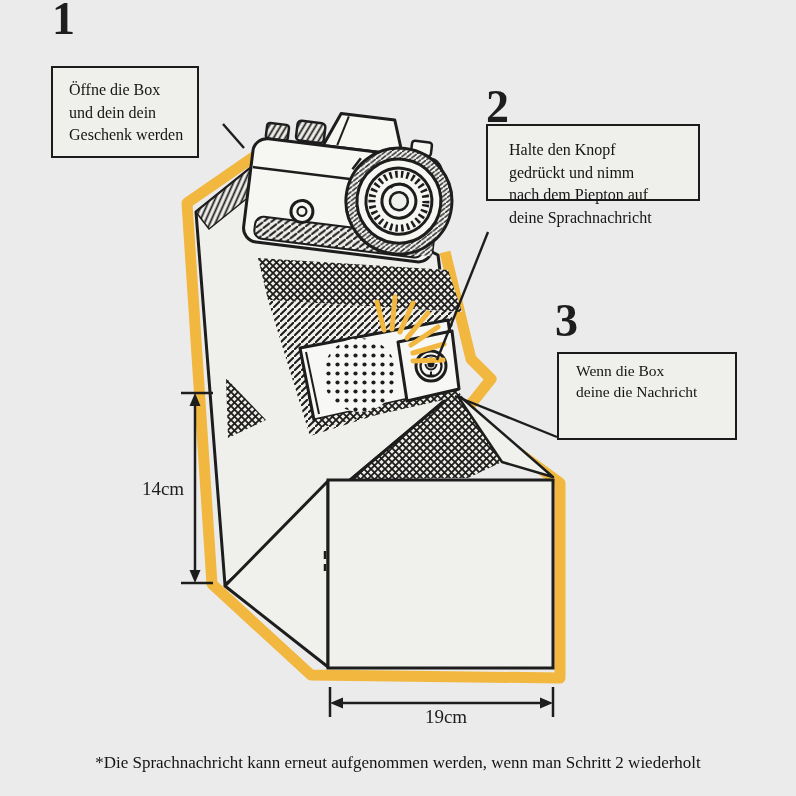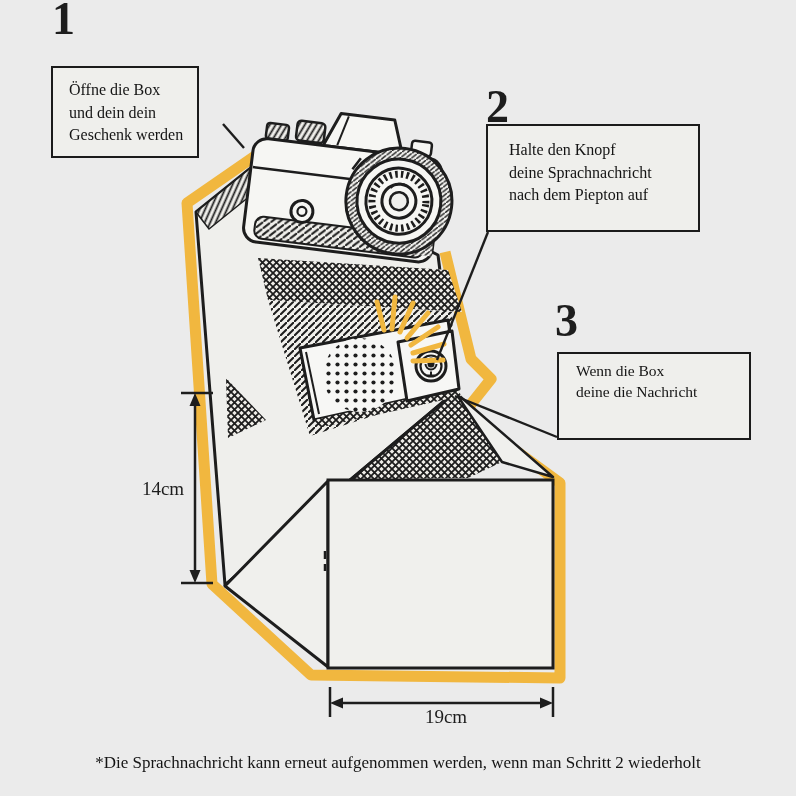--- a/index.html
+++ b/index.html
@@ -17,22 +17,22 @@
   }
   #num1{left:52px;top:-4px;}
   #num2{left:486px;top:84px;}
   #num3{left:555px;top:298px;}
   .callout{
     position:absolute;box-sizing:border-box;
     background:#EFEFEC;border:2.5px solid #1b1b1b;
     font-size:16px;line-height:1.42;color:#141414;
   }
   #callout1{left:51px;top:34px;width:148px;height:92px;padding:11px 8px 0 16px;margin-top:32px;}
-  #callout2{left:486px;top:124px;width:214px;height:108px;padding:13px 6px 0 21px;}
-  #callout3{left:557px;top:352px;width:194px;height:88px;padding:7px 22px 0 17px;font-size:15.5px;line-height:1.35;}
+  #callout2{left:486px;top:124px;width:214px;height:77px;padding:13px 6px 0 21px;}
+  #callout3{left:557px;top:352px;width:180px;height:88px;padding:7px 22px 0 17px;font-size:15.5px;line-height:1.35;}
   .callout .line{display:block;white-space:nowrap;}
   .footnote{
     position:absolute;left:0;right:0;top:753px;text-align:center;
     font-size:17px;color:#141414;
   }
   svg text{font-family:"Liberation Serif","DejaVu Serif",serif;}
 </style>
 </head>
 <body>
 
@@ -160,22 +160,23 @@
   <div class="step-num" id="num2">2</div>
   <div class="step-num" id="num3">3</div>
 
   <div class="callout" id="callout1">
     <span class="line">Öffne die Box</span>
     <span class="line">und dein dein</span>
     <span class="line">Geschenk werden</span>
   </div>
   <div class="callout" id="callout2">
     <span class="line">Halte den Knopf</span>
+    <span class="line">gedrückt und nimm</span>
+    <span class="line">nach dem Piepton auf</span>
     <span class="line">deine Sprachnachricht</span>
-    <span class="line">nach dem Piepton auf</span>
   </div>
   <div class="callout" id="callout3">
     <span class="line">Wenn die Box</span>
     <span class="line">deine die Nachricht</span>
   </div>
 
   <div class="footnote">*Die Sprachnachricht kann erneut aufgenommen werden, wenn man Schritt 2 wiederholt</div>
 </div>
 
 </body></html>

